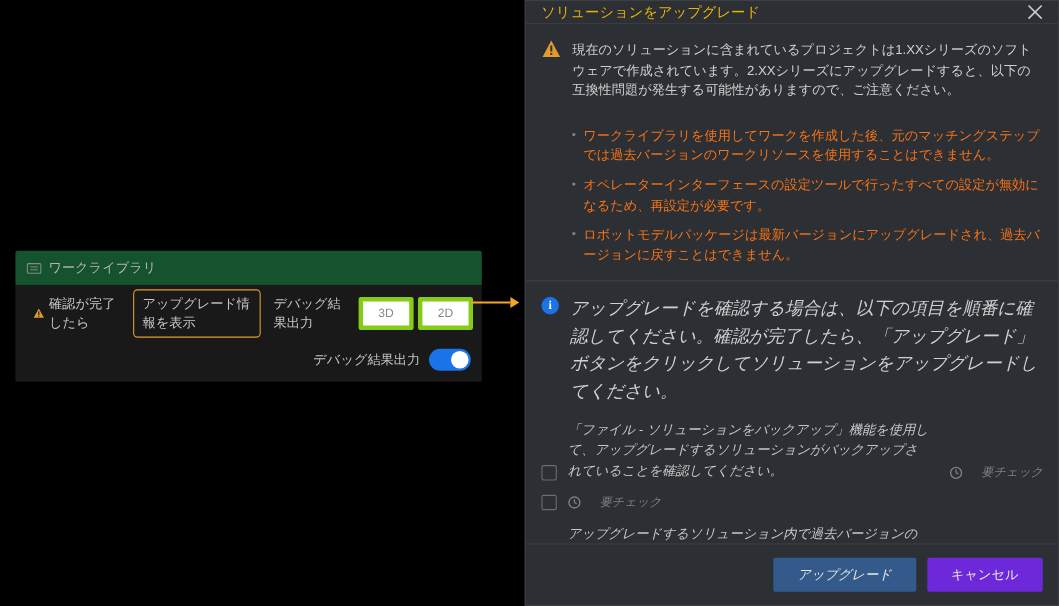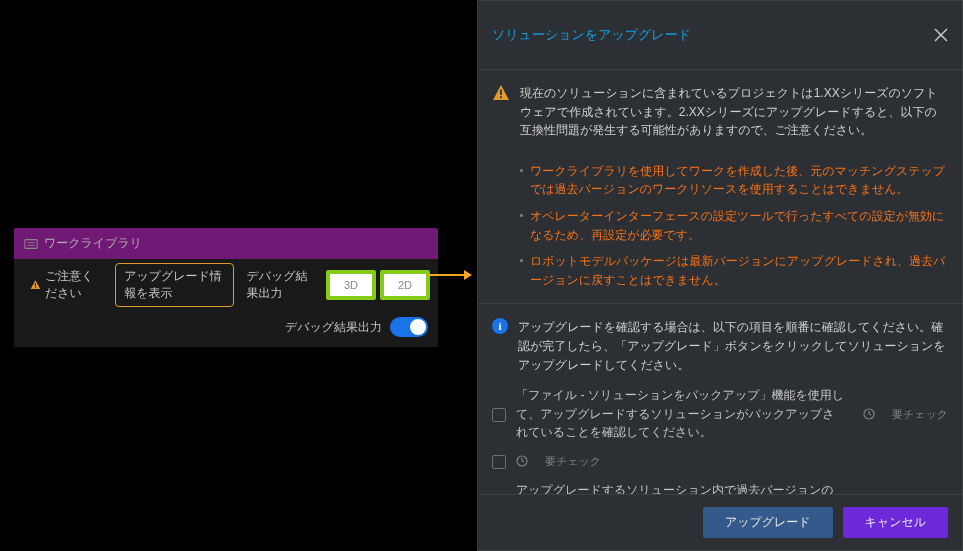--- a/index.html
+++ b/index.html
@@ -1,58 +1,58 @@
 <!DOCTYPE html>
 <html><head>
 <meta charset="utf-8">
 <style>
 * { box-sizing: border-box; margin: 0; padding: 0; }
 html, body { width: 963px; height: 551px; background: #000; font-family: "Meiryo", "Hiragino Sans", sans-serif; font-size: 12px; color: #ccc; overflow: hidden; }
 
 
 .left-panel { position: absolute; left: 14px; top: 228px; width: 424px; }
-.panel-header { display: flex; align-items: center; gap: 6px; background: #701a75; padding: 7px 10px; border-radius: 2px 2px 0 0; color: #b5b5b5; }
+.panel-header { display: flex; align-items: center; gap: 6px; background: #14532d; padding: 7px 10px; border-radius: 2px 2px 0 0; color: #b5b5b5; }
 .panel-header svg { width: 14px; height: 14px; }
 .tabs-row { display: flex; align-items: center; background: #191919; padding: 4px 8px; gap: 4px; }
 .tab-item { display: flex; align-items: center; gap: 4px; padding: 4px 8px; color: #c7c7c7; font-size: 12px; }
 .tab-item.highlight { border: 1px solid #e39a2f; border-radius: 4px; }
 .warn-icon { width: 16px; height: 16px; }
 .view-buttons { margin-left: auto; display: flex; gap: 4px; }
 .view-btn { background: #ffffff; color: #888; border: 4px solid #84cc16; padding: 5px 14px; font-size: 11px; border-radius: 2px; cursor: pointer; }
 .debug-row { display: flex; align-items: center; justify-content: flex-end; gap: 8px; background: #191919; padding: 6px 10px 10px; }
 .debug-row .label { color: #c7c7c7; }
 .toggle { width: 38px; height: 20px; background: #1a73e8; border-radius: 10px; position: relative; cursor: pointer; }
 .toggle::after { content: ""; position: absolute; right: 2px; top: 2px; width: 16px; height: 16px; background: #fff; border-radius: 50%; }
 
 .arrow { position: absolute; left: 428px; top: 268px; width: 44px; height: 14px; }
 .arrow svg { width: 44px; height: 14px; }
 
 
 .dialog { position: absolute; left: 477px; top: 0; width: 486px; height: 551px; background: #2c2f33; border: 1px solid #3c3f43; display: flex; flex-direction: column; }
-.dlg-title { display: flex; align-items: center; justify-content: space-between; padding: 25px 14px; color: #0ea5e9; font-size: 13px; border-bottom: 1px solid #3c3f43; }
+.dlg-title { display: flex; align-items: center; justify-content: space-between; padding: 1px 14px; color: #eab308; font-size: 13px; border-bottom: 1px solid #3c3f43; }
 .close-x { width: 14px; height: 14px; cursor: pointer; color: #ccc; }
 .dlg-body { padding: 14px 14px 0; overflow: auto; flex: 1; }
 .warn-block { display: flex; gap: 10px; margin-bottom: 22px; }
 .warn-triangle { width: 18px; height: 18px; flex-shrink: 0; }
 .warn-text { color: #d0d0d0; line-height: 1.55; font-size: 12px; }
 .bullets { margin: 8px 0 14px 28px; color: #f97316; font-size: 12px; line-height: 1.55; }
 .bullets .b { position: relative; padding-left: 10px; margin-bottom: 8px; }
 .bullets .b::before { content: ""; position: absolute; left: 0; top: 7px; width: 3px; height: 3px; background: #7f8287; border-radius: 50%; }
 .hr { border-top: 1px solid #3c3f43; margin: 0 -14px 14px; }
 .info-block { display: flex; gap: 10px; margin-bottom: 12px; }
 .info-icon { width: 16px; height: 16px; flex-shrink: 0; background: #1a73e8; border-radius: 50%; display: flex; align-items: center; justify-content: center; font-size: 11px; font-weight: bold; color: #fff; font-family: serif; }
-.info-text { color: #d0d0d0; line-height: 1.55; font-size: 12px; }
-.check-item { display: flex; align-items: center; gap: 10px; margin-bottom: 12px; }
+.info-text { color: #d0d0d0; line-height: 1.55; font-size: 16px; font-style: italic; }
+.check-item { display: flex; align-items: flex-end; gap: 10px; margin-bottom: 12px; font-style: italic; }
 .check-box { width: 14px; height: 14px; border: 1px solid #6a6d72; border-radius: 2px; flex-shrink: 0; margin-top: 1px; cursor: pointer; }
 .check-text { flex: 1; color: #c7c7c7; line-height: 1.55; font-size: 12px; padding-right: 8px; }
 .check-status { display: flex; align-items: center; gap: 17px; color: #7f8287; font-size: 11px; flex-shrink: 0; }
 .clock-icon { width: 12px; height: 12px; }
 .dlg-footer { display: flex; justify-content: flex-end; gap: 10px; padding: 12px 14px; border-top: 1px solid #3c3f43; }
 .btn { padding: 7px 22px; font-size: 12px; border: none; cursor: pointer; border-radius: 2px; }
-.btn-primary { background: #335a8a; color: #e8e8e8; }
+.btn-primary { background: #335a8a; color: #e8e8e8; font-style: italic; }
 .btn-secondary { background: #6d28d9; color: #e8e8e8; }
 </style>
 </head>
 <body>
 
 <div class="left-panel">
   <div class="panel-header">
     <svg viewBox="0 0 16 16">
         <rect x="1" y="3" width="14" height="10" rx="1" fill="none" stroke="#888" stroke-width="1.2"></rect>
         <rect x="4" y="6" width="8" height="1" fill="#888"></rect>
@@ -60,21 +60,21 @@
       </svg>
     <span>ワークライブラリ</span>
   </div>
   <div class="tabs-row">
     <div class="tab-item">
       <svg class="warn-icon" viewBox="0 0 16 16">
           <path d="M8 1 L15 14 L1 14 Z" fill="#e39a2f"></path>
           <rect x="7.2" y="5" width="1.6" height="5" fill="#1a1a1a"></rect>
           <rect x="7.2" y="11" width="1.6" height="1.6" fill="#1a1a1a"></rect>
         </svg>
-      <span>ご注意ください</span>
+      <span>確認が完了したら</span>
     </div>
     <div class="tab-item highlight">
       <span>アップグレード情報を表示</span>
     </div>
     <div class="tab-item">
       <span>デバッグ結果出力</span>
     </div>
     <div class="view-buttons">
       <button class="view-btn">3D</button>
       <button class="view-btn">2D</button>

